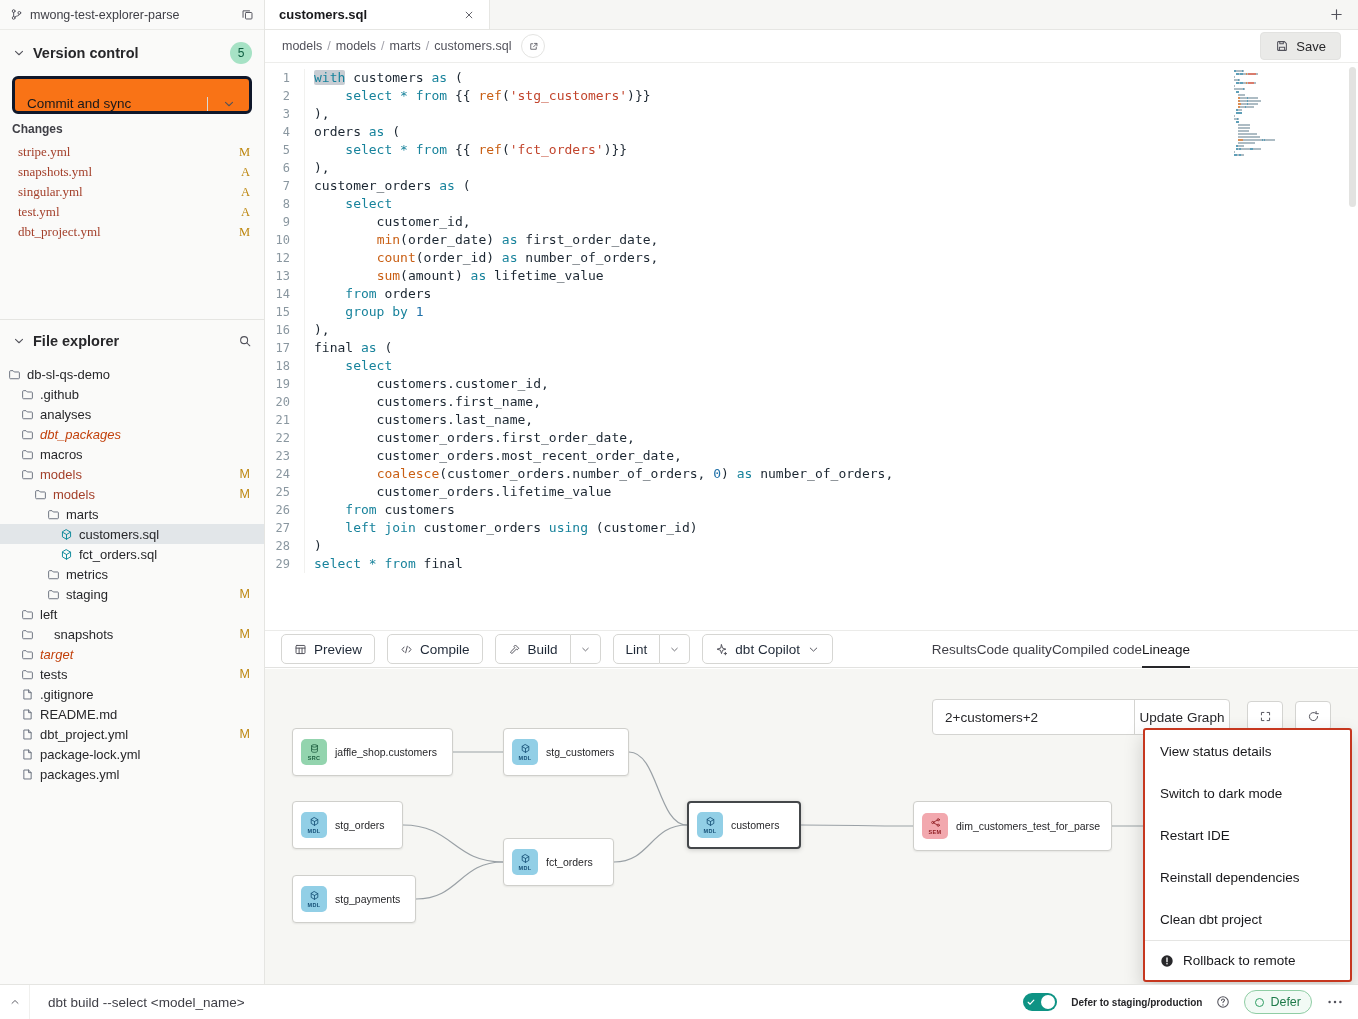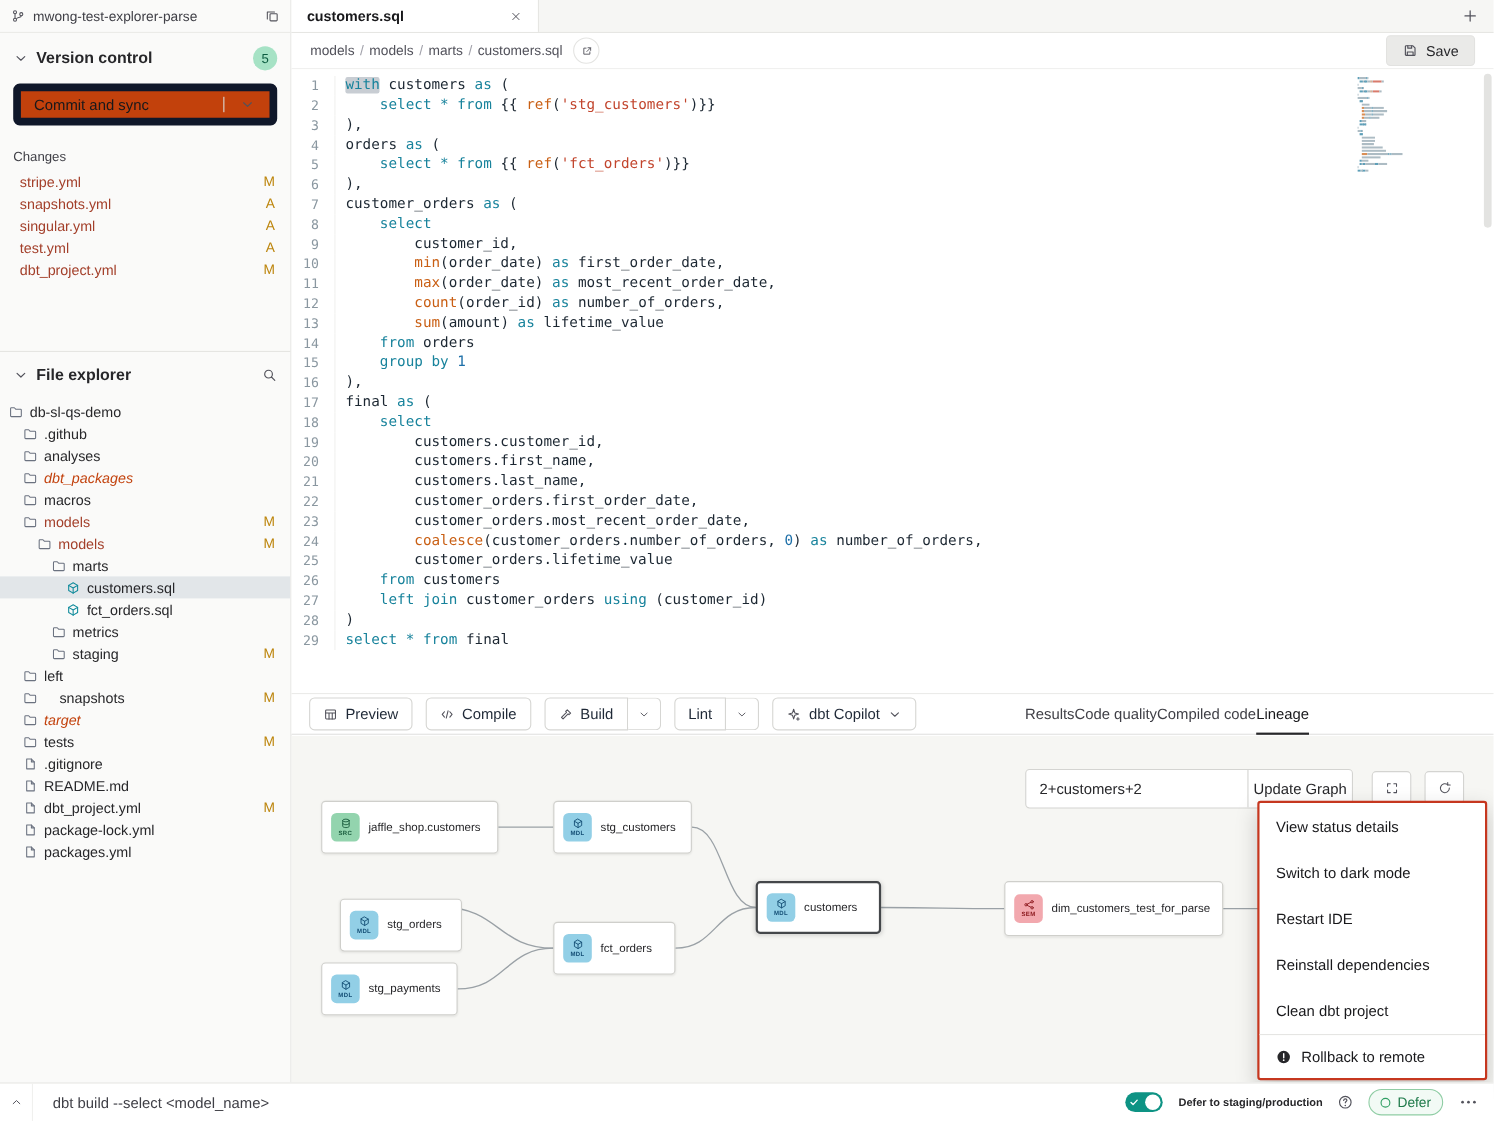--- a/index.html
+++ b/index.html
@@ -12,25 +12,25 @@
   
   .sidebar { position:absolute; left:0; top:0; width:265px; height:984px; background:#fafaf9; border-right:1px solid #e5e5e2; }
   .project-row { height:30px; border-bottom:1px solid #ebebe8; display:flex; align-items:center; padding:0 10px; gap:7px; }
   .project-row .icon svg { width:13px; height:13px; }
   .project-name { font-size:12.5px; color:#3f3f46; flex:1; white-space:nowrap; overflow:hidden; }
 
   .vc-section { height:290px; padding:8px 12px 0; border-bottom:1px solid #e5e5e2; }
   .vc-header { display:flex; align-items:center; gap:7px; height:30px; }
   .vc-title { font-size:14.5px; font-weight:600; color:#27272a; flex:1; }
   .vc-badge { width:22px; height:22px; border-radius:50%; background:var(--badge-green-bg); color:var(--badge-green-fg); font-size:12px; display:flex; align-items:center; justify-content:center; }
-  .commit-btn { margin-top:8px; height:38px; background:#c2410c; border:7px solid #0f172a; border-radius:6px; display:flex; align-items:center; cursor:pointer; }
+  .commit-btn { margin-top:8px; height:38px; background:#f97316; border:3px solid #0f172a; border-radius:6px; display:flex; align-items:flex-end; cursor:pointer; }
   .commit-label { flex:1; display:flex; align-items:center; padding:0 12px; font-size:13.5px; color:#18181b; }
   .commit-caret { width:42px; border-left:1px solid #d9d9d6; display:flex; align-items:center; justify-content:center; }
-  .changes-label { margin-top:21px; font-size:12px; font-weight:400; color:#3f3f46; }
-  #changes-list { margin-top:6px; }
+  .changes-label { margin-top:8px; font-size:12px; font-weight:700; color:#3f3f46; }
+  #changes-list { margin-top:6px;font-family:Liberation Serif, serif; }
   .change-row { height:20px; display:flex; align-items:center; font-size:13px; padding:0 2px 0 6px; }
   .change-file { color:var(--changed); flex:1; white-space:nowrap; }
   .change-status { color:var(--mod); font-size:12.5px; }
 
   .fe-section { position:absolute; top:320px; left:0; right:0; bottom:0; overflow:hidden; }
   .fe-header { height:30px; display:flex; align-items:center; gap:7px; padding:0 12px; margin-top:6px; }
   .fe-title { font-size:14.5px; font-weight:600; flex:1; }
   #file-tree { margin-top:8px; }
   .tree-row { height:20px; display:flex; align-items:center; gap:6px; font-size:13px; color:#27272a; padding-right:14px; cursor:pointer; }
   .tree-row.selected { background:#e2e6e9; }
@@ -485,24 +485,20 @@
         </div>
         <div class="code-line">
           <span class="gutter">9</span>
           <span class="line-text">        customer_id,</span>
         </div>
         <div class="code-line">
           <span class="gutter">10</span>
           <span class="line-text">        <span class="tok-fn">min</span>(order_date) <span class="tok-kw">as</span> first_order_date,</span>
         </div>
         <div class="code-line">
-          <span class="gutter">11</span>
-          <span class="line-text">        <span class="tok-fn">max</span>(order_date) <span class="tok-kw">as</span> most_recent_order_date,</span>
-        </div>
-        <div class="code-line">
           <span class="gutter">12</span>
           <span class="line-text">        <span class="tok-fn">count</span>(order_id) <span class="tok-kw">as</span> number_of_orders,</span>
         </div>
         <div class="code-line">
           <span class="gutter">13</span>
           <span class="line-text">        <span class="tok-fn">sum</span>(amount) <span class="tok-kw">as</span> lifetime_value</span>
         </div>
         <div class="code-line">
           <span class="gutter">14</span>
           <span class="line-text">    <span class="tok-kw">from</span> orders</span>
@@ -840,21 +836,21 @@
         <div class="gnode" style="left: 238px; top: 59px; width: 126px; height: 48px;">
           <span class="gbadge gbadge-mdl">
             <svg viewBox="0 0 16 16">
               <path d="M8 2.4l4.8 2.8v5.6L8 13.6 3.2 10.8V5.2z"></path>
               <path d="M3.2 5.2L8 8l4.8-2.8M8 8v5.6"></path>
             </svg>
             <span class="glabel">MDL</span>
           </span>
           <span class="gname">stg_customers</span>
         </div>
-        <div class="gnode" style="left: 27px; top: 148px; width: 111px; height: 48px; margin-left: 17px;">
+        <div class="gnode" style="left: 27px; top: 132px; width: 111px; height: 48px;">
           <span class="gbadge gbadge-mdl">
             <svg viewBox="0 0 16 16">
               <path d="M8 2.4l4.8 2.8v5.6L8 13.6 3.2 10.8V5.2z"></path>
               <path d="M3.2 5.2L8 8l4.8-2.8M8 8v5.6"></path>
             </svg>
             <span class="glabel">MDL</span>
           </span>
           <span class="gname">stg_orders</span>
         </div>
         <div class="gnode" style="left: 238px; top: 169px; width: 111px; height: 48px;">

